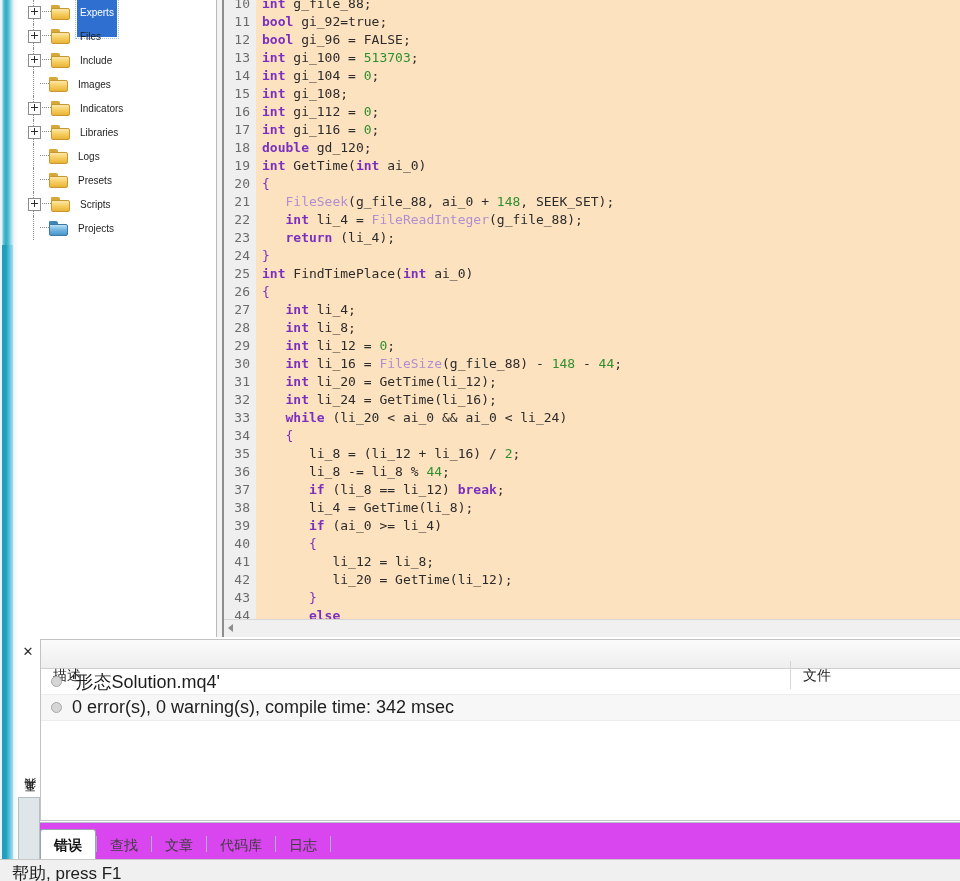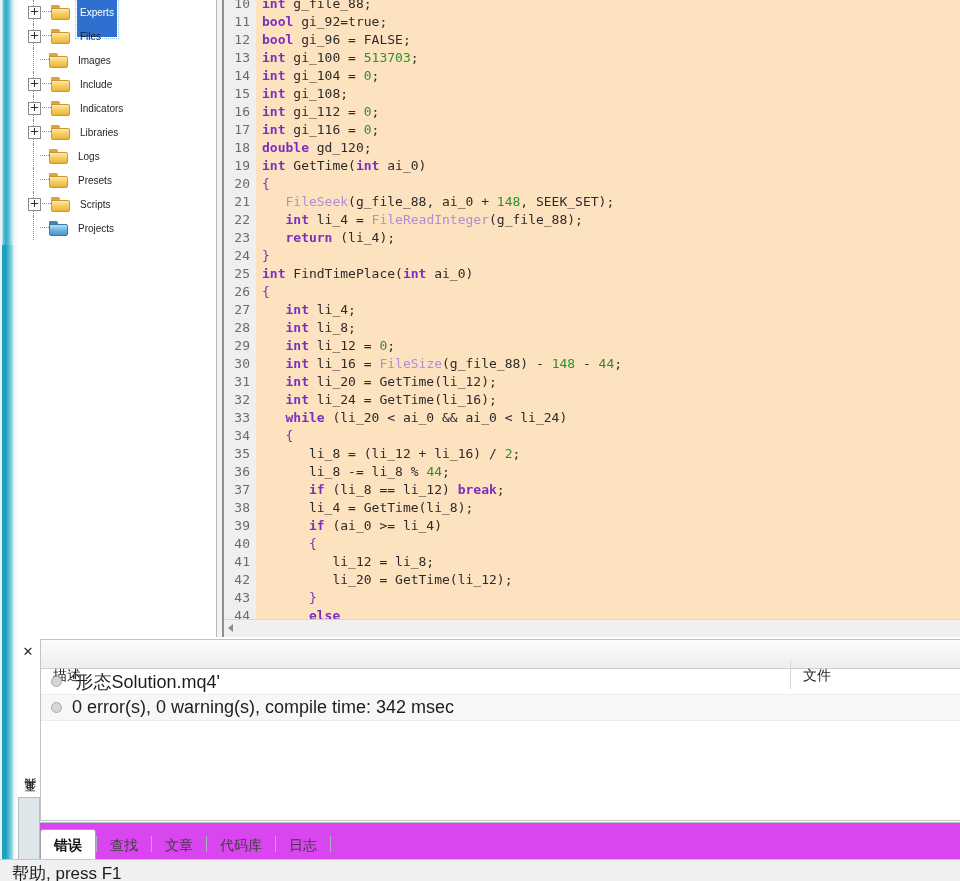--- a/index.html
+++ b/index.html
@@ -376,37 +376,37 @@
           <div class="expander"></div>
           <div class="dash"></div>
           <div class="folder yellow">
             <div class="tab-part"></div>
             <div class="body-part"></div>
           </div>
           <span class="tree-label">Files</span>
         </div>
         <div class="tree-row">
           <div class="guide"></div>
+          <div class="expander"></div>
+          <div class="dash"></div>
+          <div class="folder yellow">
+            <div class="tab-part"></div>
+            <div class="body-part"></div>
+          </div>
+          <span class="tree-label">Include</span>
+        </div>
+        <div class="tree-row">
+          <div class="guide"></div>
           <div class="expander-spacer"></div>
           <div class="dash"></div>
           <div class="folder yellow">
             <div class="tab-part"></div>
             <div class="body-part"></div>
           </div>
           <span class="tree-label">Images</span>
-        </div>
-        <div class="tree-row">
-          <div class="guide"></div>
-          <div class="expander"></div>
-          <div class="dash"></div>
-          <div class="folder yellow">
-            <div class="tab-part"></div>
-            <div class="body-part"></div>
-          </div>
-          <span class="tree-label">Include</span>
         </div>
         <div class="tree-row">
           <div class="guide"></div>
           <div class="expander"></div>
           <div class="dash"></div>
           <div class="folder yellow">
             <div class="tab-part"></div>
             <div class="body-part"></div>
           </div>
           <span class="tree-label">Indicators</span>

